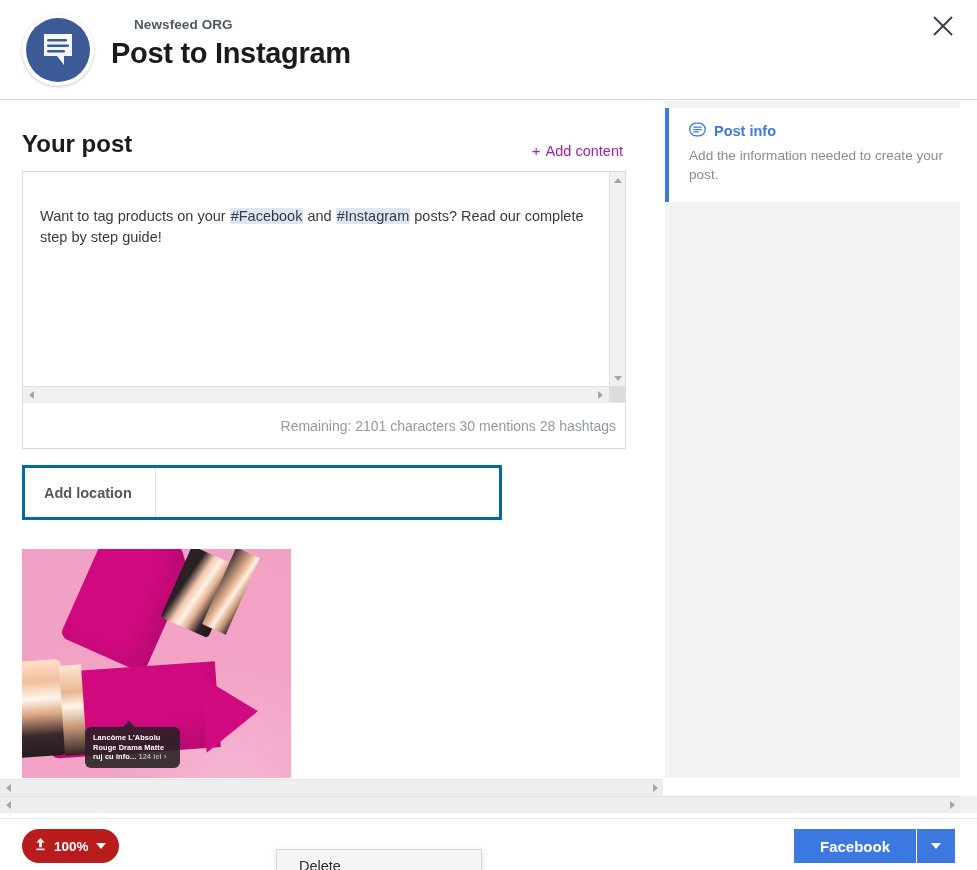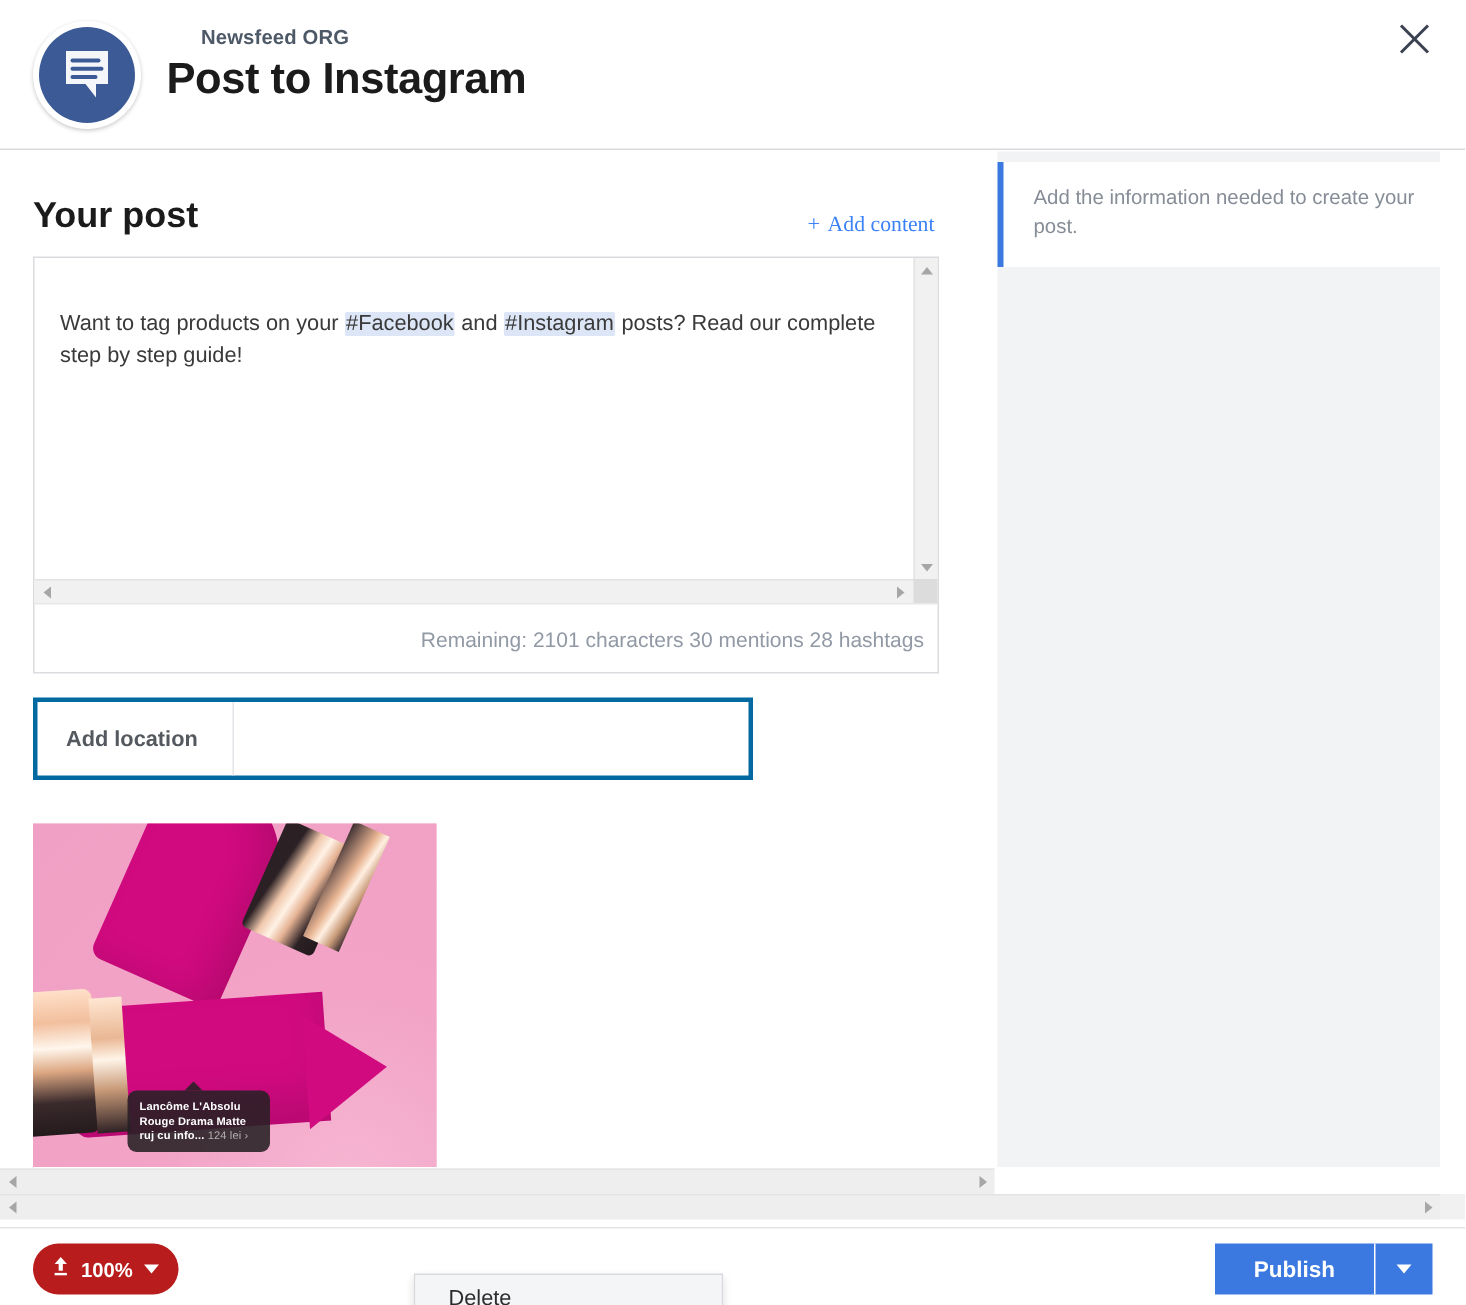--- a/index.html
+++ b/index.html
@@ -94,24 +94,23 @@
     position: absolute;
     left: 22px; top: 29px;
     font-size: 24px;
     font-weight: bold;
     color: #1b1b1b;
   }
   .add-content {
     position: absolute;
     right: 22px; top: 41px;
     font-size: 14.5px;
-    color: #3b82f6;
+    color: #a21caf;
     cursor: pointer;
     white-space: nowrap;
-    font-family: Liberation Serif, serif;
   }
   .add-content .plus { margin-right: 5px; font-size: 15px; }
 
   
   .compose {
     position: absolute;
     left: 22px; top: 70px;
     width: 604px;
     height: 278px;
     border: 1px solid #d9dbdf;
@@ -334,21 +333,21 @@
   }
   .prod-tag:after {
     content: "";
     position: absolute;
     left: 38px; top: -6px;
     width: 0; height: 0;
     border-left: 6px solid transparent;
     border-right: 6px solid transparent;
     border-bottom: 6px solid rgba(38,32,35,0.88);
   }
-  .prod-price { color: #b4b0b1; font-weight: normal; }
+  .prod-price { color: #b4b0b1; font-weight: bold; }
   .dropdown {
     position: absolute;
     left: 276px; top: 748px;
     width: 204px;
     background: #ffffff;
     border: 1px solid #d7d9dd;
     box-shadow: 0 2px 6px rgba(0,0,0,0.14);
     z-index: 40;
   }
   .dd-item {
@@ -566,20 +565,31 @@
         <div>Rouge Drama Matte</div>
         <div><span>ruj cu info...</span> <span class="prod-price">124 lei ›</span></div>
       </div>
 
     </div>
 
   </div>
 
   <div class="right-pane">
     <div class="info-card">
+      <div class="info-title">
+        <span>
+          <svg width="17" height="15" viewBox="0 0 18 15" aria-hidden="true">
+            <rect x="0.8" y="0.8" width="16.4" height="13.4" rx="6.7" fill="none" stroke="#3b79e0" stroke-width="1.4"></rect>
+            <rect x="4.4" y="4.4" width="9.2" height="1.3" rx="0.65" fill="#3b79e0"></rect>
+            <rect x="4.4" y="6.9" width="9.2" height="1.3" rx="0.65" fill="#3b79e0"></rect>
+            <rect x="4.4" y="9.4" width="6.2" height="1.3" rx="0.65" fill="#3b79e0"></rect>
+          </svg>
+        </span>
+        <span>Post info</span>
+      </div>
       <div class="info-desc">Add the information needed to create your post.</div>
     </div>
 
   </div>
 
   <div class="lp-hscroll">
     <div class="hs-lf">
         <div class="tri-lf"></div>
       </div>
     <div class="hs-rt">
@@ -608,18 +618,18 @@
       <svg width="13" height="15" viewBox="0 0 13 15" aria-hidden="true">
         <path d="M6.5 1 L10.6 5.6 H7.9 V10.2 H5.1 V5.6 H2.4 Z" fill="#ffffff"></path>
         <rect x="2.4" y="11.6" width="8.2" height="1.6" fill="#ffffff"></rect>
       </svg>
     </span>
     <span>100%</span>
     <span class="chev-down-white"></span>
   </div>
 
   <div class="publish-group">
-    <button class="publish-btn">Publish</button>
+    <button class="publish-btn">Facebook</button>
     <div class="publish-caret">
       <span class="chev-down-white"></span>
     </div>
   </div>
 </div>
 
 </body></html>

